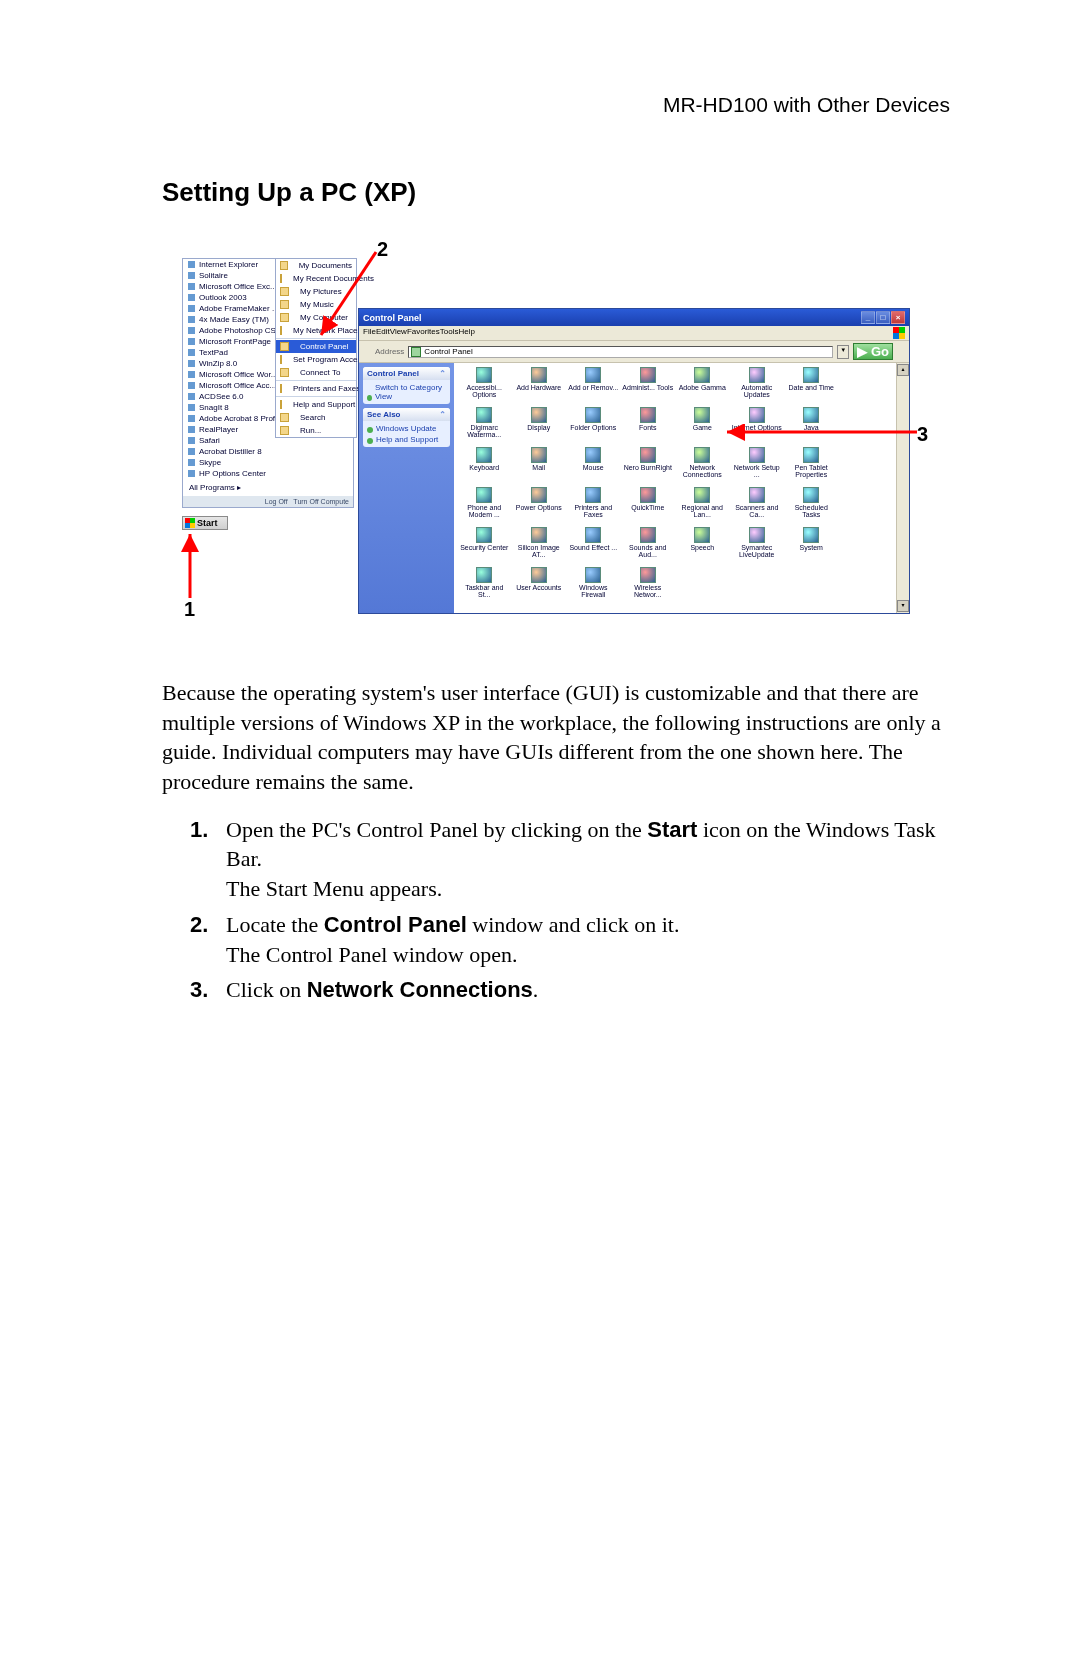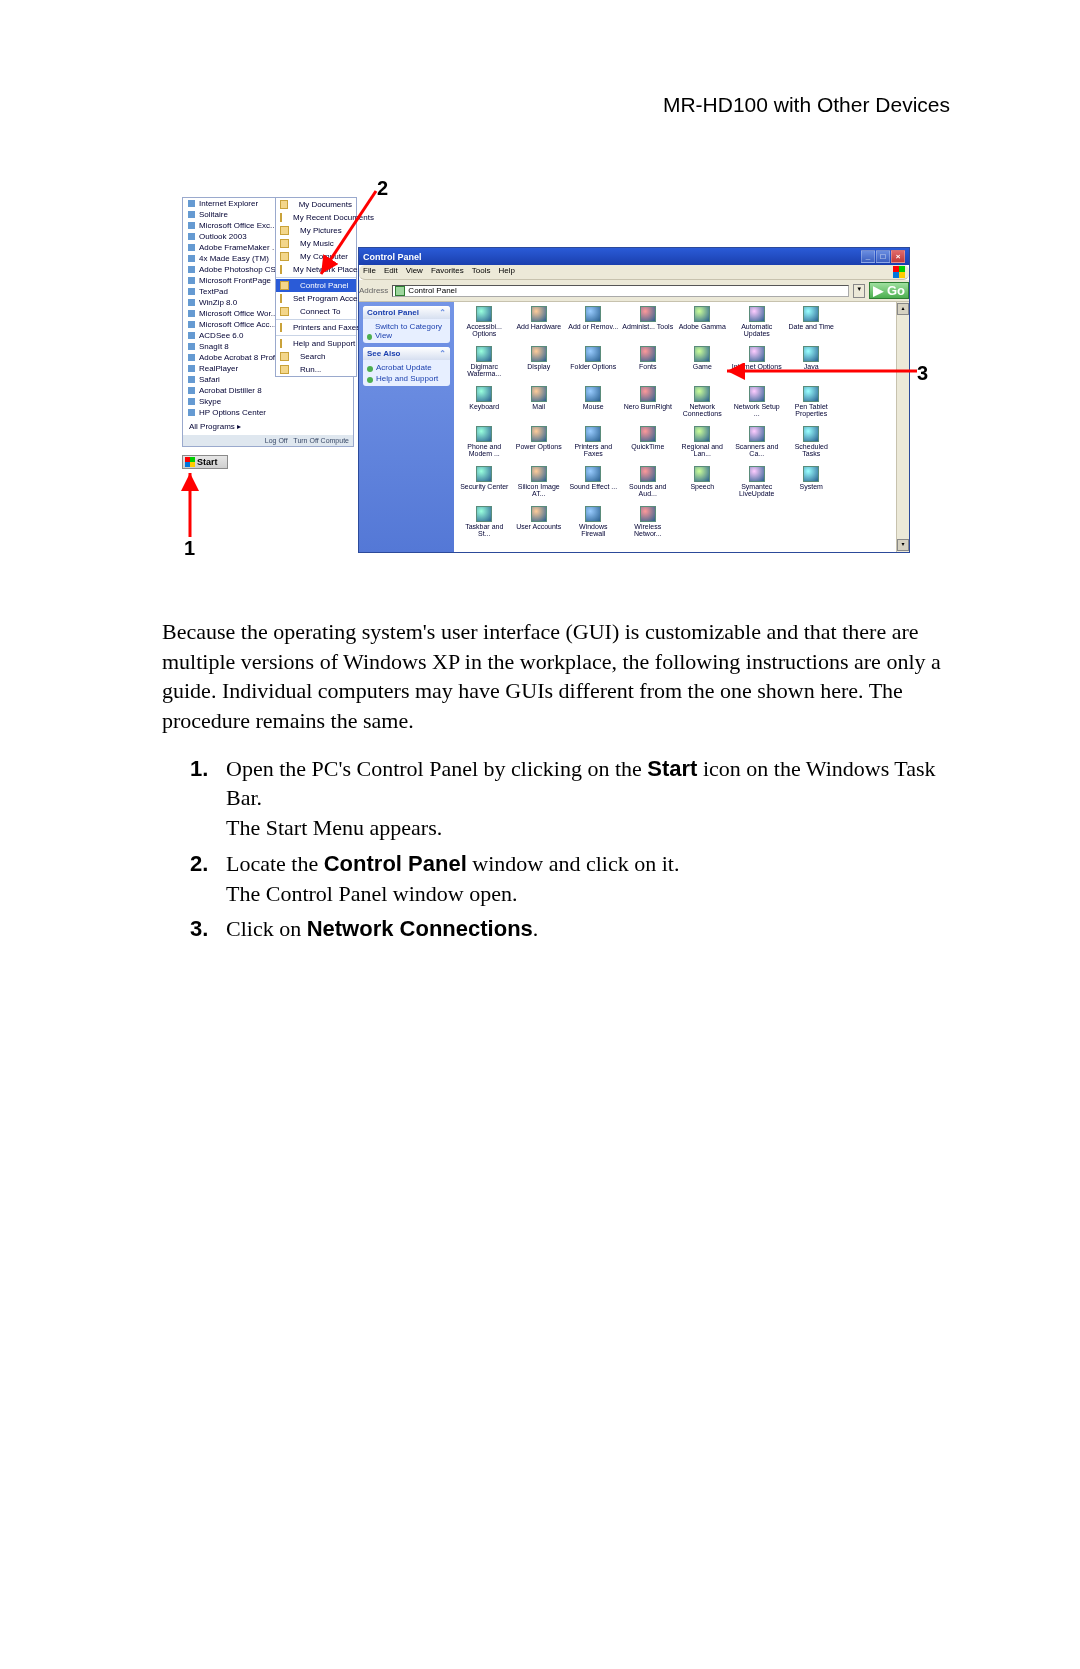--- a/index.html
+++ b/index.html
@@ -149,36 +149,35 @@
     width:12px;height:11px;background:linear-gradient(#6a8de0,#3a5ec0);
     border:1px solid #fff4;display:flex;align-items:center;justify-content:center;
     color:#fff;font-size:8px;font-weight:bold;line-height:1;
   }
   .cpwin .titlebar .tbtn.close{ background:linear-gradient(#e06a6a,#c03a3a); }
   .cpwin .menubar {
     background: #ece9d8;
     font-size: 8px;
     color: #000;
     padding: 1px 4px;
-    display:flex; gap:8px;
+    display:flex; 
     border-bottom:1px solid #c7c2ae;
-    border-radius:6px;
   }
   .cpwin .menubar .flagico{
     margin-left:auto;width:12px;height:12px;
     background:
       linear-gradient(red,red) 0 0/6px 6px no-repeat,
       linear-gradient(#0c0,#0c0) 6px 0/6px 6px no-repeat,
       linear-gradient(#07d,#07d) 0 6px/6px 6px no-repeat,
       linear-gradient(#fc0,#fc0) 6px 6px/6px 6px no-repeat;
   }
   .cpwin .addrbar {
     background:#ece9d8;
     font-size:8px;
-    padding:2px 0;
+    padding:2px 16px;
     display:flex;align-items:center;gap:4px;
     border-bottom:1px solid #c7c2ae;
   }
   .cpwin .addrbar .addrlabel{ font-weight:normal;color:#666; }
   .cpwin .addrbar .addrfield{
     flex:1;background:#fff;border:1px inset #aaa;padding:0 2px;
     display:flex;align-items:center;gap:3px;
   }
   .cpwin .addrbar .dd{ width:10px;height:12px;background:#ece9d8;border:1px solid #888;font-size:7px;text-align:center; }
   .cpwin .addrbar .go{
@@ -281,20 +280,21 @@
     font-size: 21px;
     line-height:1.3;
   }
 </style>
 </head>
 <body>
 
 <div class="page">
   <div class="header">MR-HD100 with Other Devices</div>
 
+  <div class="section-title">Setting Up a PC (XP)</div>
 
   <div class="figure-wrap">
 
     <div class="callout c2">2</div>
     <div class="callout c3">3</div>
     <div class="callout c1">1</div>
 
     <div class="startcol">
       <div id="smleft">
           <div class="sm-item">
@@ -490,21 +490,21 @@
             </div>
           </div>
           <div class="sbox">
             <div class="shead">
                 <span>See Also</span>
                 <span class="chev">⌃</span>
               </div>
             <div class="sbody" id="seealso">
                 <div class="sitem">
                   <span class="dot"></span>
-                  <span>Acrobat Update</span>
+                  <span>Windows Update</span>
                 </div>
                 <div class="sitem">
                   <span class="dot"></span>
                   <span>Help and Support</span>
                 </div>
               </div>
           </div>
         </div>
         <div class="icons" id="cpicons">
             <div class="cp-item">

